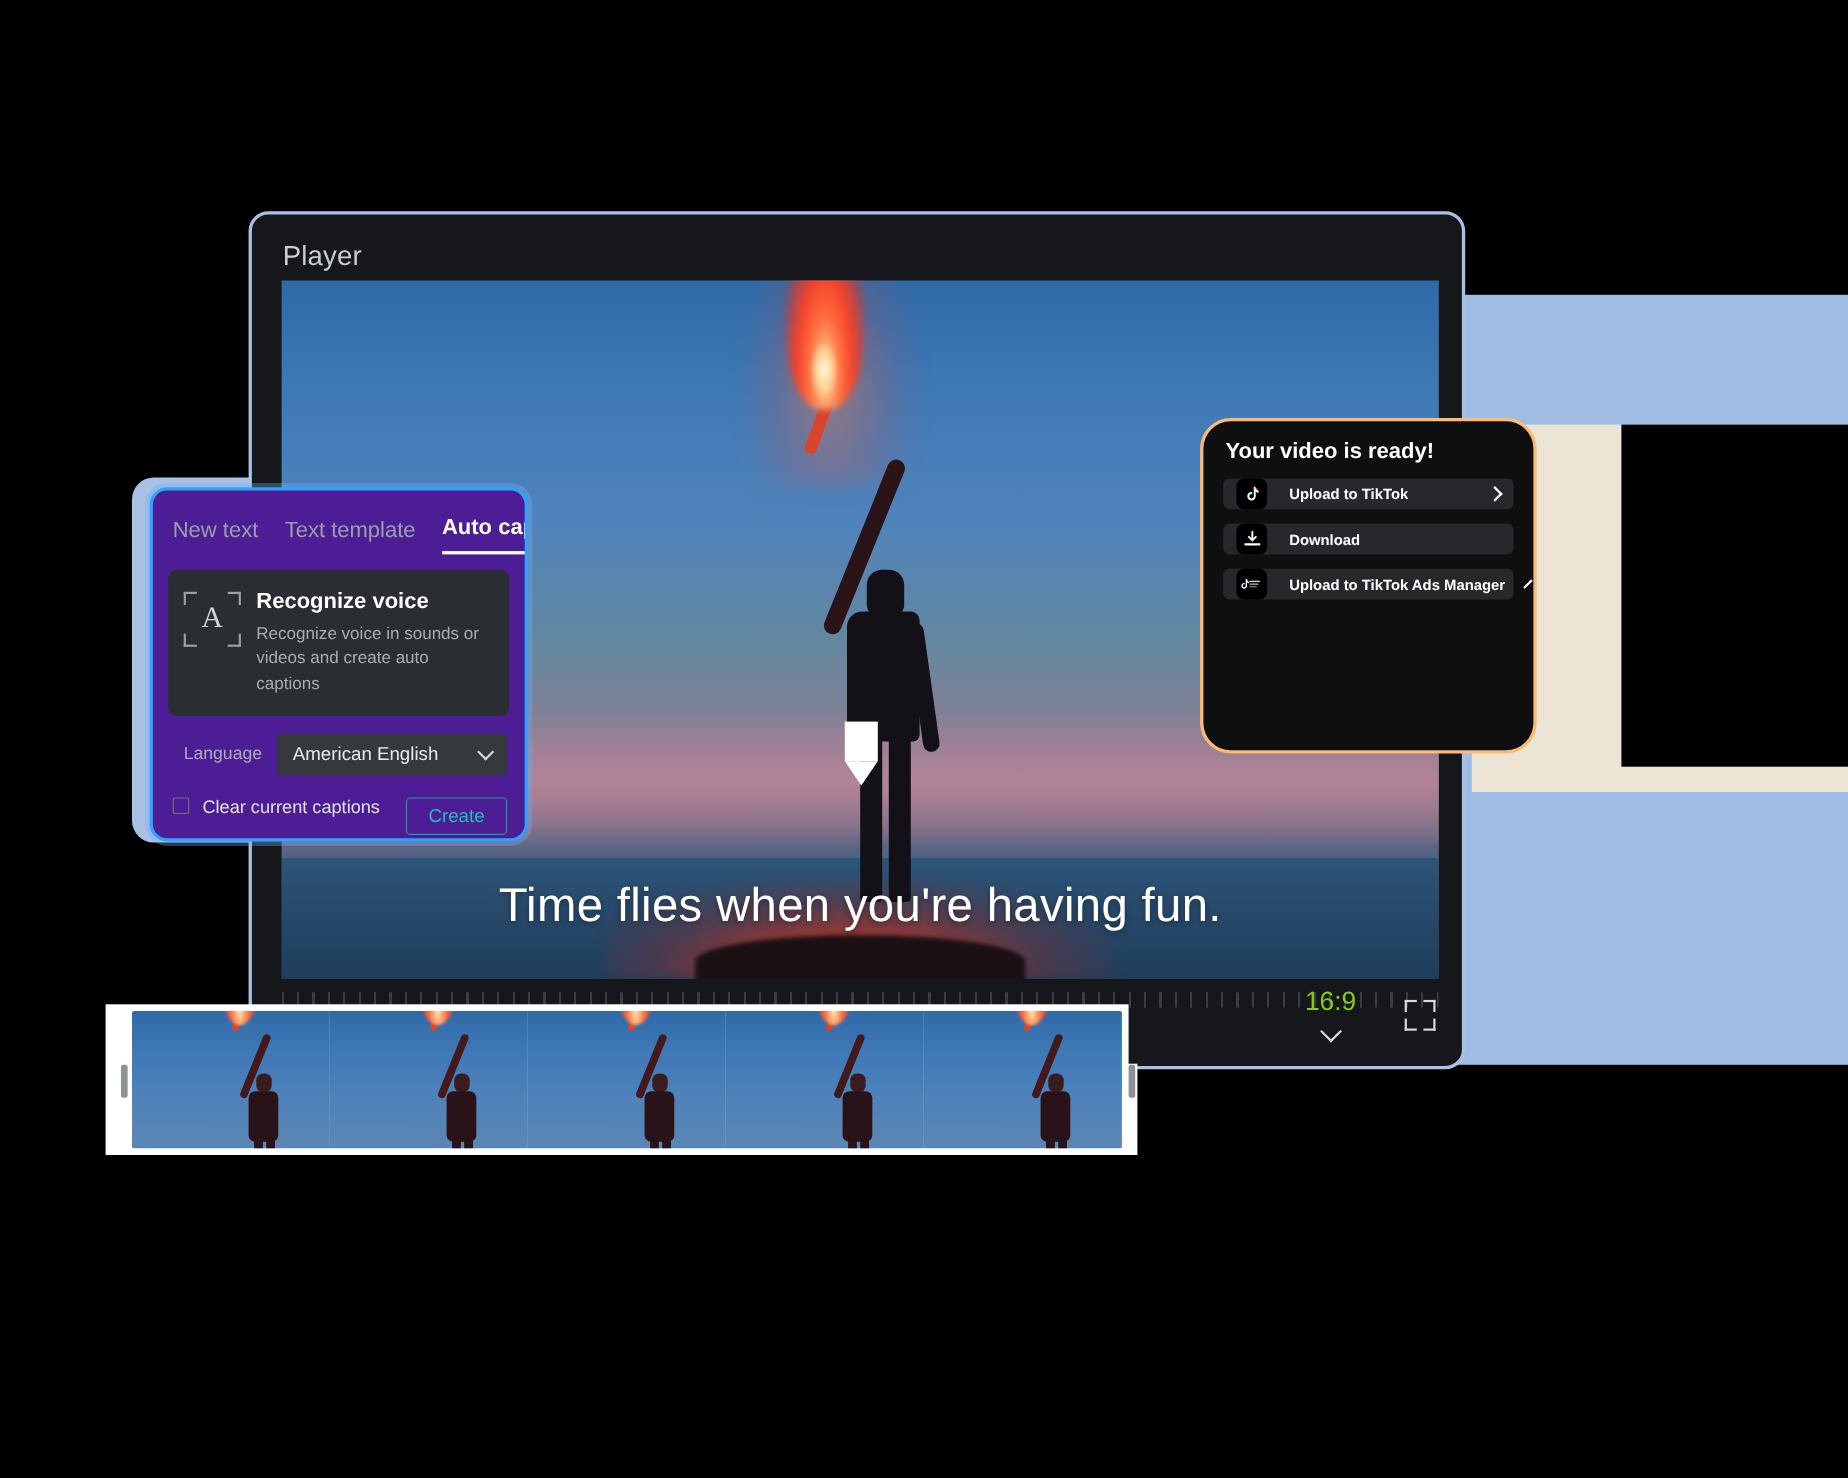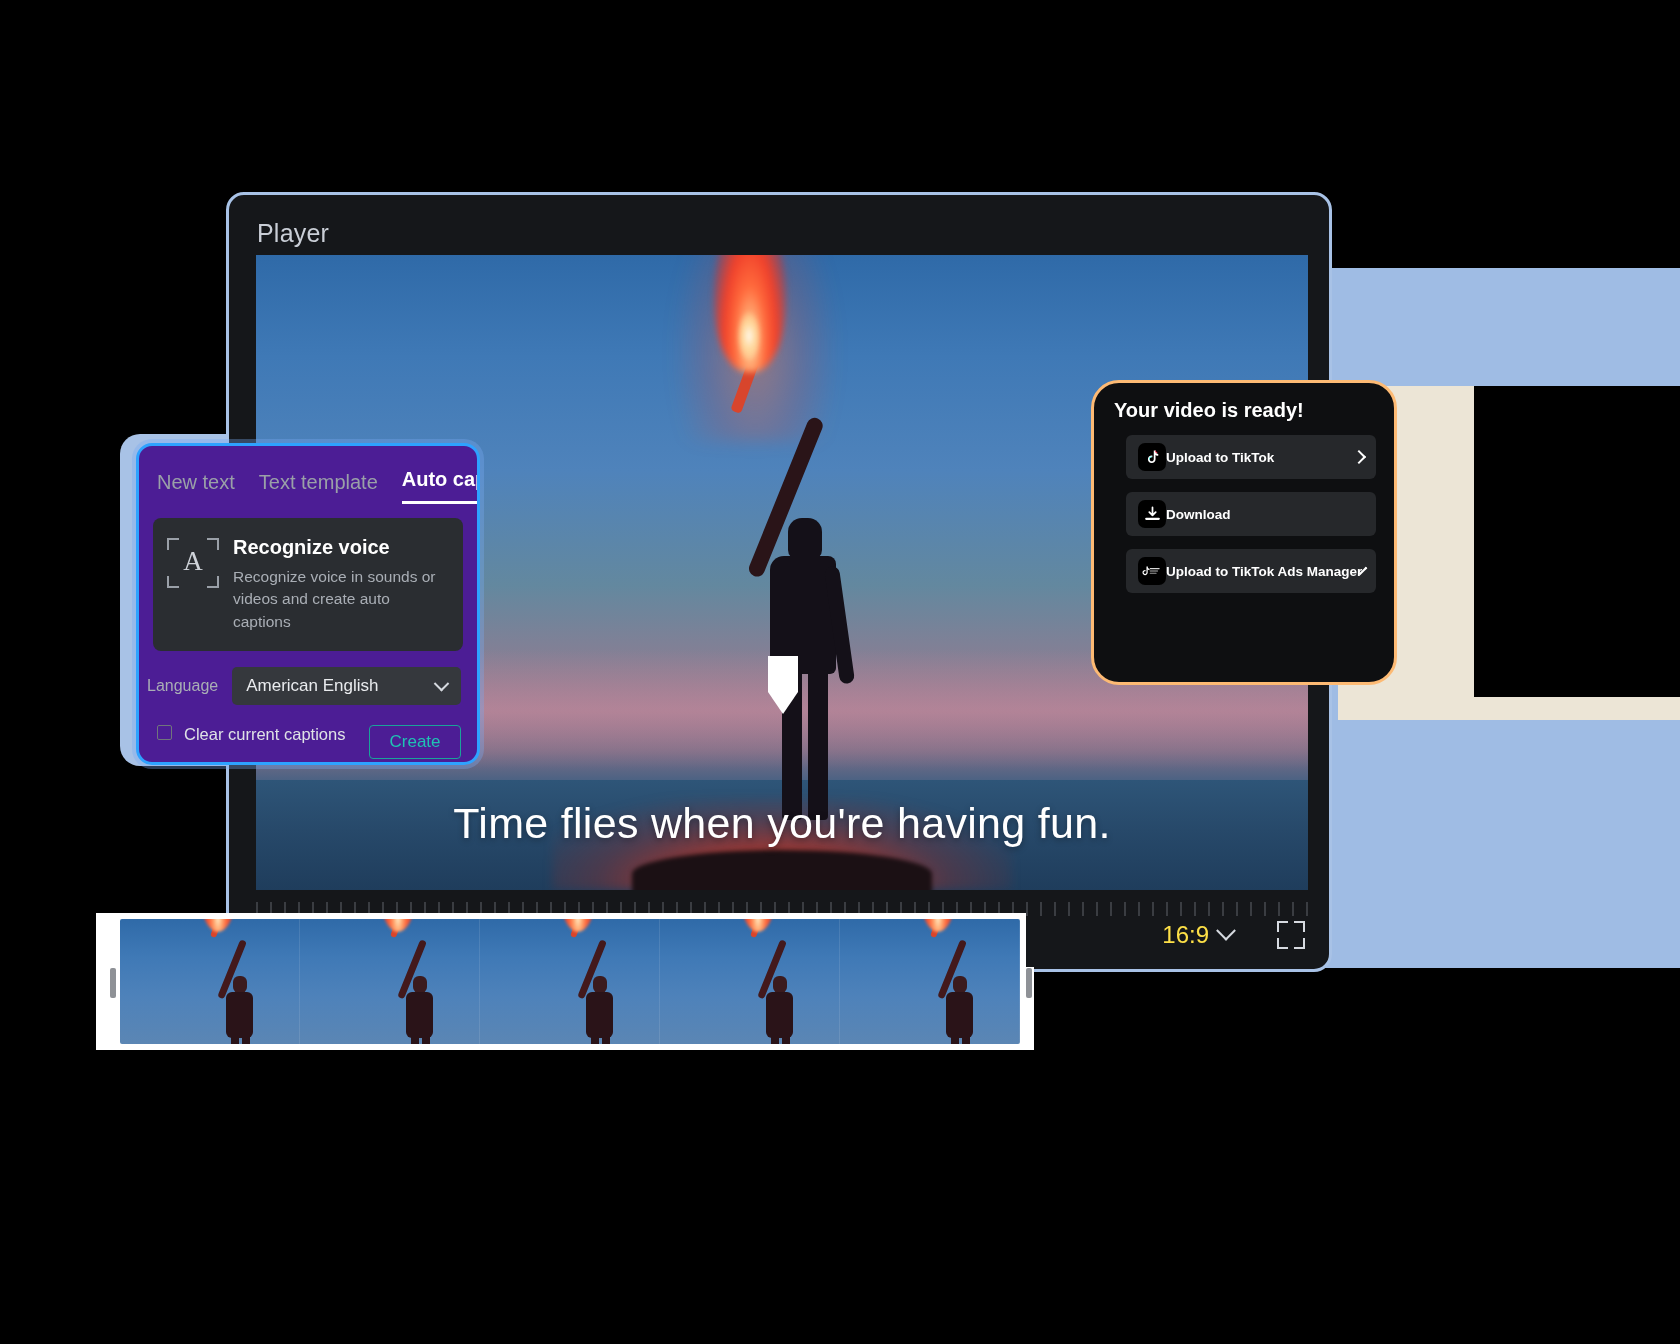--- a/index.html
+++ b/index.html
@@ -133,21 +133,21 @@
   }
   .playhead .ph-body { width:30px; height:36px; background:#fff; }
   .playhead .ph-tip {
     width:0; height:0; border-left:15px solid transparent; border-right:15px solid transparent;
     border-top:22px solid #fff;
   }
 
   .player-controls {
     position: absolute; right: 24px; bottom: 20px; display: flex; align-items: center; gap: 44px;
   }
-  .ratio-btn { display:flex; align-items:center; gap:10px; color:#fde047; font-size:24px; cursor:pointer; }
+  .ratio-btn { display:flex; align-items:center; gap:10px; color:#84cc16; font-size:24px; cursor:pointer;flex-direction:column; }
   .chev-d { width:14px; height:14px; border-right:2.5px solid #d6dae0; border-bottom:2.5px solid #d6dae0; transform: rotate(45deg) translate(-3px,-3px); }
   .fs-icon { width:28px; height:28px; position:relative; cursor:pointer; }
   .fs-icon i { position:absolute; width:11px; height:11px; border:2.5px solid #d6dae0; }
   .fs-icon i:nth-child(1){ left:0; top:0; border-right:0; border-bottom:0; }
   .fs-icon i:nth-child(2){ right:0; top:0; border-left:0; border-bottom:0; }
   .fs-icon i:nth-child(3){ left:0; bottom:0; border-right:0; border-top:0; }
   .fs-icon i:nth-child(4){ right:0; bottom:0; border-left:0; border-top:0; }
 
   
   .filmstrip {
@@ -192,21 +192,21 @@
   }
   .recog-icon { width:52px; height:50px; position:relative; flex:0 0 52px; margin-top:2px; }
   .recog-icon .crn { position:absolute; width:12px; height:12px; border:2px solid #9aa0a8; }
   .recog-icon .crn.tl{left:0;top:0;border-right:0;border-bottom:0;}
   .recog-icon .crn.tr{right:0;top:0;border-left:0;border-bottom:0;}
   .recog-icon .crn.bl{left:0;bottom:0;border-right:0;border-top:0;}
   .recog-icon .crn.br{right:0;bottom:0;border-left:0;border-top:0;}
   .recog-icon .glyph { position:absolute; left:0; right:0; top:8px; text-align:center; color:#cfd3d9; font-size:27px; font-family:"Liberation Serif", serif;}
   .recog-title { color:#fff; font-size:20px; font-weight:700; margin-bottom:7px; }
   .recog-desc { color:#a9aeb5; font-size:15.5px; line-height:1.45; }
-  .lang-row { display:flex; align-items:center; gap:14px; padding: 16px 16px 0 8px; }
+  .lang-row { display:flex; align-items:center; gap:14px; padding: 16px 16px 0 28px; }
   .lang-label { color:#a9aeb5; font-size:16px; }
   .lang-select {
     flex:1; background:#35383d; border-radius:5px; height:38px;
     display:flex; align-items:center; justify-content:space-between;
     padding: 0 14px; color:#e9ebee; font-size:17px; cursor:pointer;
   }
   .lang-select .cd { width:11px; height:11px; border-right:2.2px solid #d6dae0; border-bottom:2.2px solid #d6dae0; transform: rotate(45deg) translate(-2px,-2px);}
   .bottom-row { display:flex; padding: 20px 16px 0 18px; gap:12px;}
   .cbox { width:15px; height:15px; border:1.6px solid #70757c; border-radius:2px; cursor:pointer;}
   .cbox-label { color:#dfe2e6; font-size:16.5px; }
@@ -216,22 +216,22 @@
   }
 
   
   .export-panel {
     position: absolute; left: 1091px; top: 380px; width: 306px; height: 305px;
     background: #0e0f11; border-radius: 28px; border: 3px solid #fdba74;
     overflow: hidden;
   }
   .exp-title { color:#fff; font-size:20px; font-weight:700; padding: 16px 0 0 20px; }
   .exp-row {
-    margin: 13px 18px 0 32px; height: 44px; background:#26282b; border-radius:6px;
-    display:flex; align-items:center; padding: 0 12px; gap:0; cursor:pointer;
+    margin: 13px 18px 0 18px; height: 28px; background:#26282b; border-radius:6px;
+    display:flex; align-items:center; padding: 0 12px; gap:20px; cursor:pointer;
   }
   .exp-icon { width:28px; height:28px; border-radius:7px; background:#000;
     display:flex; align-items:center; justify-content:center; flex:0 0 28px; position:relative;}
   .exp-label { color:#fff; font-size:13.5px; font-weight:700; white-space:nowrap;}
   .exp-chev { margin-left:auto; width:10px; height:10px; border-top:2.2px solid #fff; border-right:2.2px solid #fff; transform: rotate(45deg); }
   .dl-svg { display:block; }
 </style>
 </head>
 <body>
 

